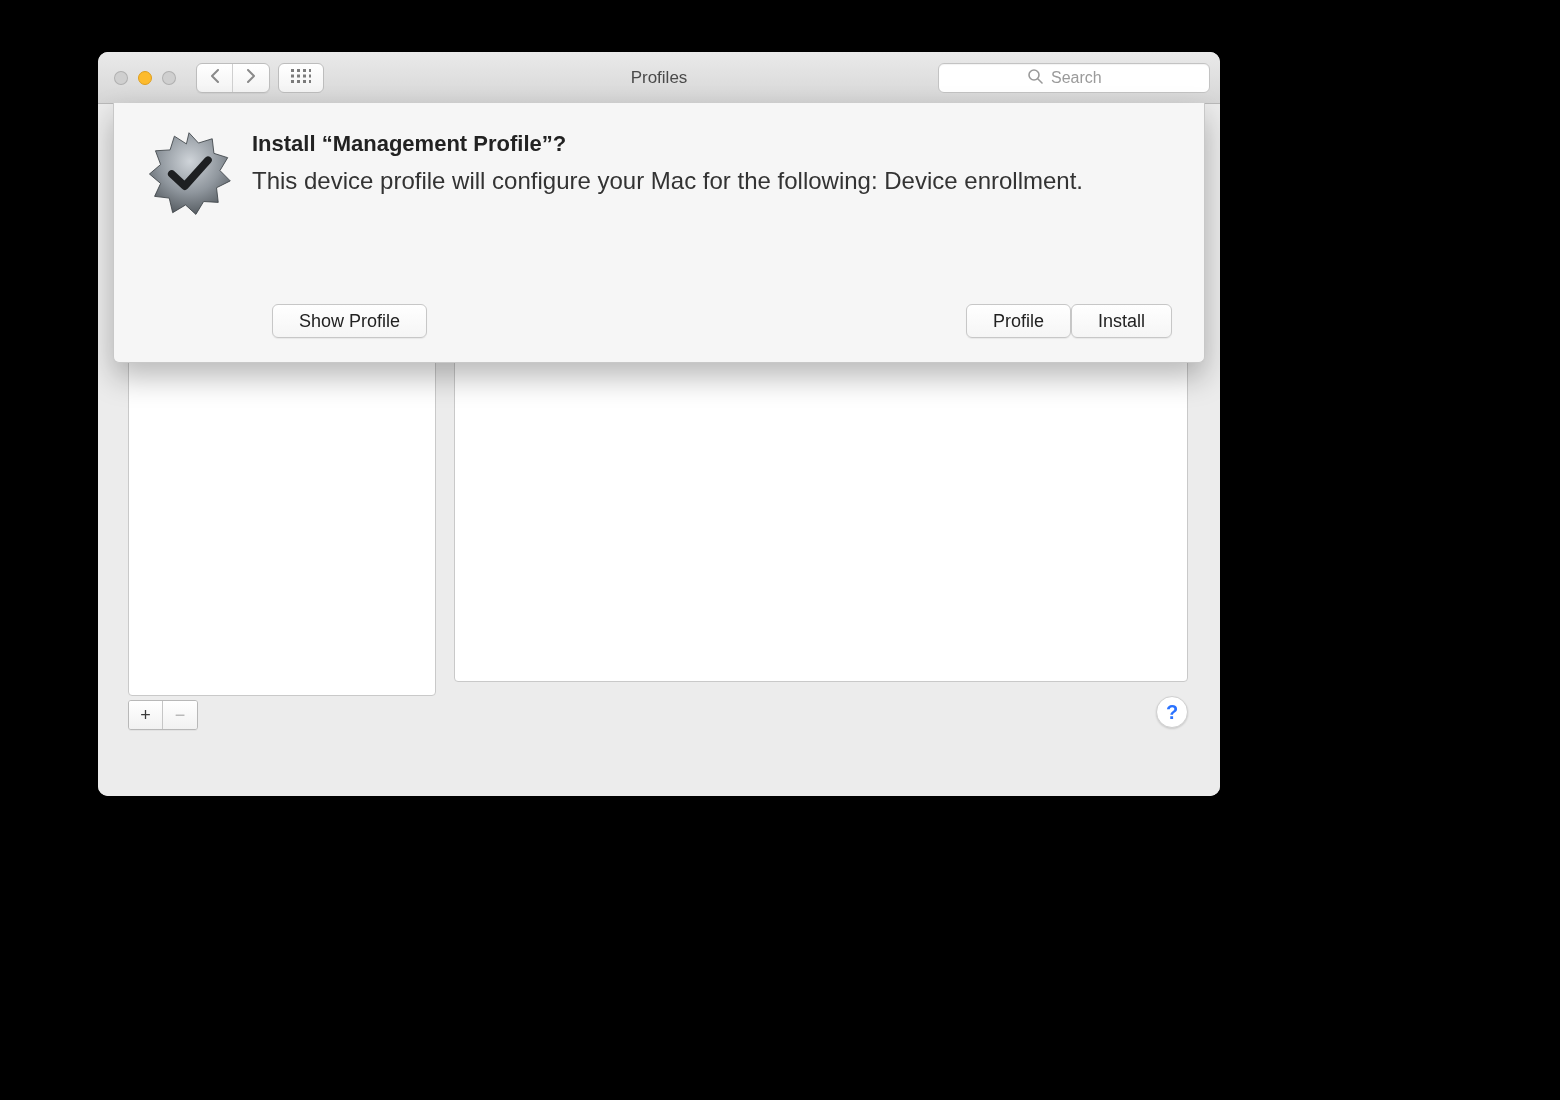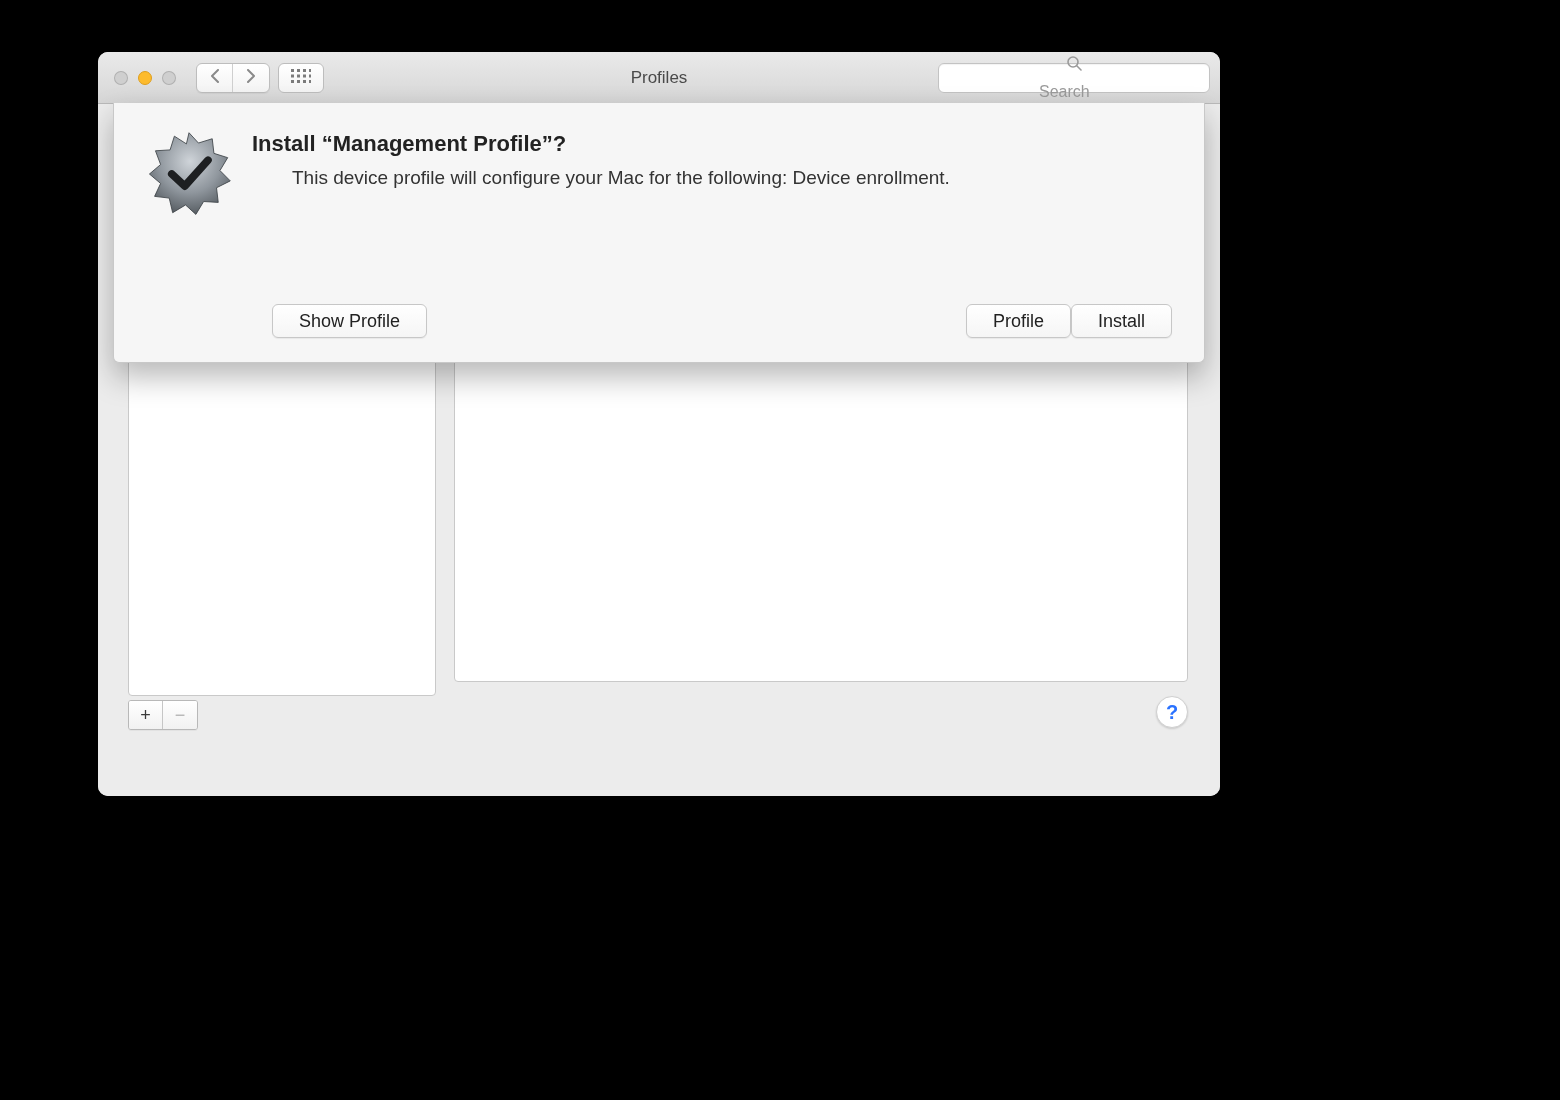--- a/index.html
+++ b/index.html
@@ -81,21 +81,20 @@
     margin-left: auto;
     width: 272px; height: 30px;
     background: #ffffff;
     border: 1px solid #c3c3c3;
     border-radius: 6px;
     display: flex; align-items: center; justify-content: center;
     gap: 8px;
     color: #9a9a9a;
     font-size: 16px;
     box-shadow: inset 0 1px 1px rgba(0,0,0,0.05);
-    flex-direction: column;
   }
   .searchwrap input {
     border: none; outline: none; background: transparent;
     width: 70px; font-size: 16px; color: #333;
   }
   .searchwrap input::placeholder { color: #9a9a9a; }
 
   
   .content {
     position: absolute;
@@ -181,21 +180,21 @@
   .badge-icon {
     width: 86px; height: 86px;
     flex: 0 0 86px;
   }
   .sheet-text { flex: 1; }
   .sheet-title {
     font-size: 22px; font-weight: 700; color: #222;
     margin-bottom: 10px;
   }
   .sheet-desc {
-    font-size: 19px; color: #333; margin-left: 40px;
+    font-size: 24px; color: #333;
   }
   .sheet-buttons {
     position: absolute;
     left: 158px; right: 32px; bottom: 24px;
     display: flex;
     align-items: center;
   }
   .macbtn {
     height: 34px;
     padding: 0 26px;

